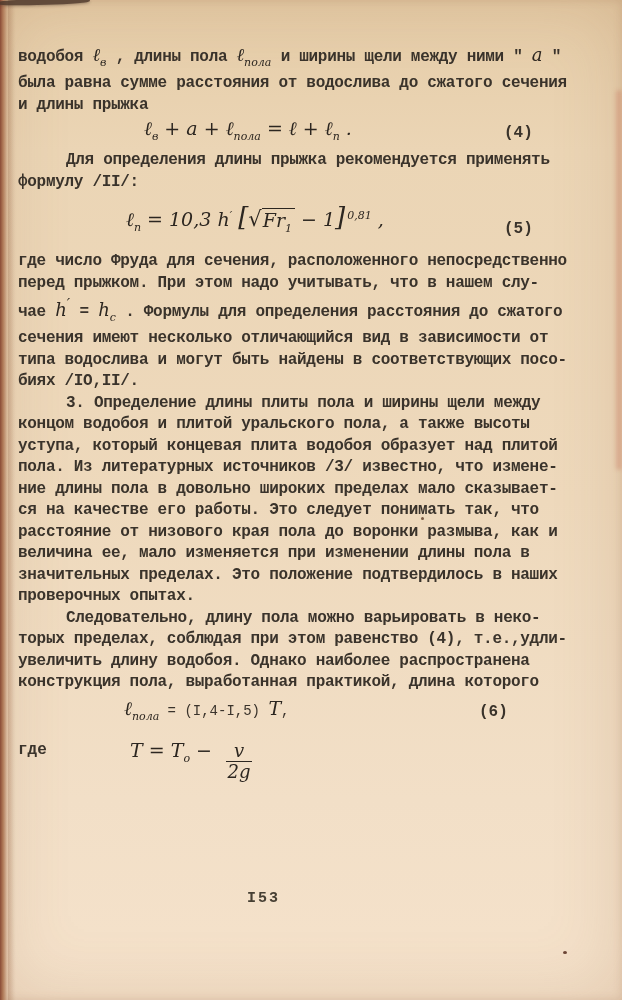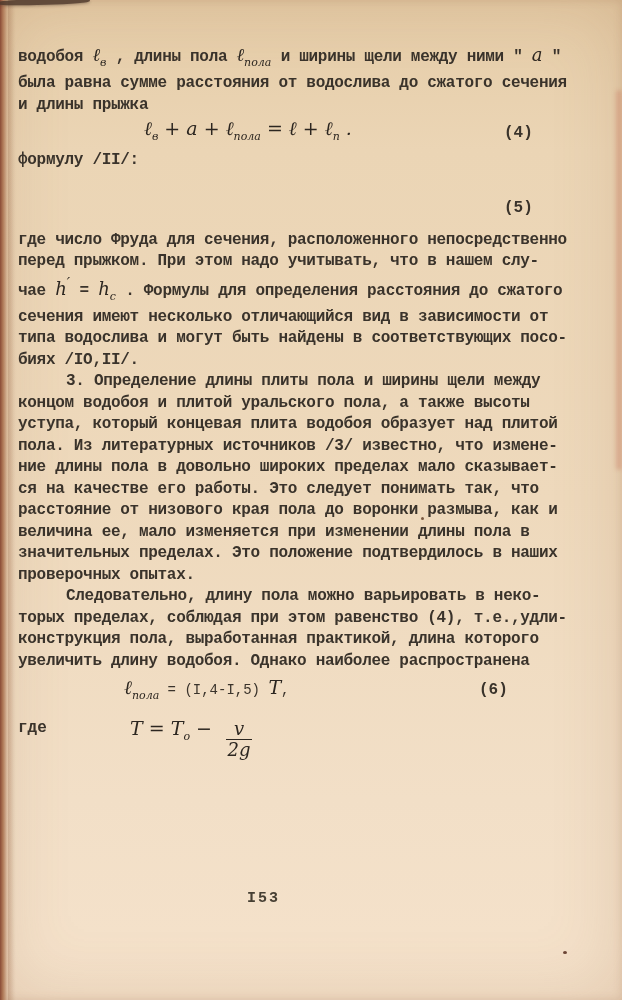--- a/index.html
+++ b/index.html
@@ -68,23 +68,25 @@
 
     <div class="ln"><span>водобоя </span><span class="hil"><span>ℓ</span><sub>в</sub></span><span> , длины пола </span><span class="hil"><span>ℓ</span><sub>пола</sub></span><span> и ширины щели между ними </span><span>" </span><span class="hil">а</span><span> "</span></div>
     <div class="ln">была равна сумме расстояния от водослива до сжатого сечения</div>
     <div class="ln">и длины прыжка</div>
 
     <div class="eq eq4">
       <span class="hand"><span>ℓ</span><sub>в</sub><span> + </span><span>a</span><span> + </span><span>ℓ</span><sub>пола</sub><span> = </span><span>ℓ</span><span> + </span><span>ℓ</span><sub>п</sub><span> .</span></span>
       <span class="eqnum">(4)</span>
     </div>
 
+    <div class="ln ind">Для определения длины прыжка рекомендуется применять</div>
     <div class="ln">формулу /II/:</div>
 
     <div class="eq eq5">
+      <span class="hand"><span>ℓ</span><sub>п</sub><span> = </span><span>10,3 </span><span>h</span><sup>′</sup>&nbsp;<span class="br">[</span><span class="rootsign">√</span><span class="rad"><span>Fr</span><sub>1</sub></span><span> − </span><span>1</span><span class="br">]</span><span class="sup">0,81</span><span> ,</span></span>
       <span class="eqnum">(5)</span>
     </div>
 
     <div class="ln">где число Фруда для сечения, расположенного непосредственно</div>
     <div class="ln">перед прыжком. При этом надо учитывать, что в нашем слу-</div>
     <div class="ln"><span>чае </span><span class="hil"><span>h</span><sup>′</sup></span><span> = </span><span class="hil"><span>h</span><sub>с</sub></span><span> . Формулы для определения расстояния до сжатого</span></div>
     <div class="ln">сечения имеют несколько отличающийся вид в зависимости от</div>
     <div class="ln">типа водослива и могут быть найдены в соответствующих посо-</div>
     <div class="ln">биях /IO,II/.</div>
 
@@ -94,22 +96,22 @@
     <div class="ln">пола. Из литературных источников /3/ известно, что измене-</div>
     <div class="ln">ние длины пола в довольно широких пределах мало сказывает-</div>
     <div class="ln">ся на качестве его работы. Это следует понимать так, что</div>
     <div class="ln">расстояние от низового края пола до воронки размыва, как и</div>
     <div class="ln">величина ее, мало изменяется при изменении длины пола в</div>
     <div class="ln">значительных пределах. Это положение подтвердилось в наших</div>
     <div class="ln">проверочных опытах.</div>
 
     <div class="ln ind">Следовательно, длину пола можно варьировать в неко-</div>
     <div class="ln">торых пределах, соблюдая при этом равенство (4), т.е.,удли-</div>
+    <div class="ln">увеличить длину водобоя. Однако наиболее распространена</div>
     <div class="ln">конструкция пола, выработанная практикой, длина которого</div>
-    <div class="ln">увеличить длину водобоя. Однако наиболее распространена</div>
 
     <div class="eq eq6">
       <span class="hand"><span>ℓ</span><sub>пола</sub><span class="type"> = (I,4-I,5) </span><span>T</span><span class="type">,</span></span>
       <span class="eqnum">(6)</span>
     </div>
 
     <div class="eq eqT">
       <span class="where">где</span>
       <span class="hand"><span>T</span><span> = </span><span>T</span><sub>о</sub><span> − </span><span class="frac">
             <span class="fnum">v</span>

